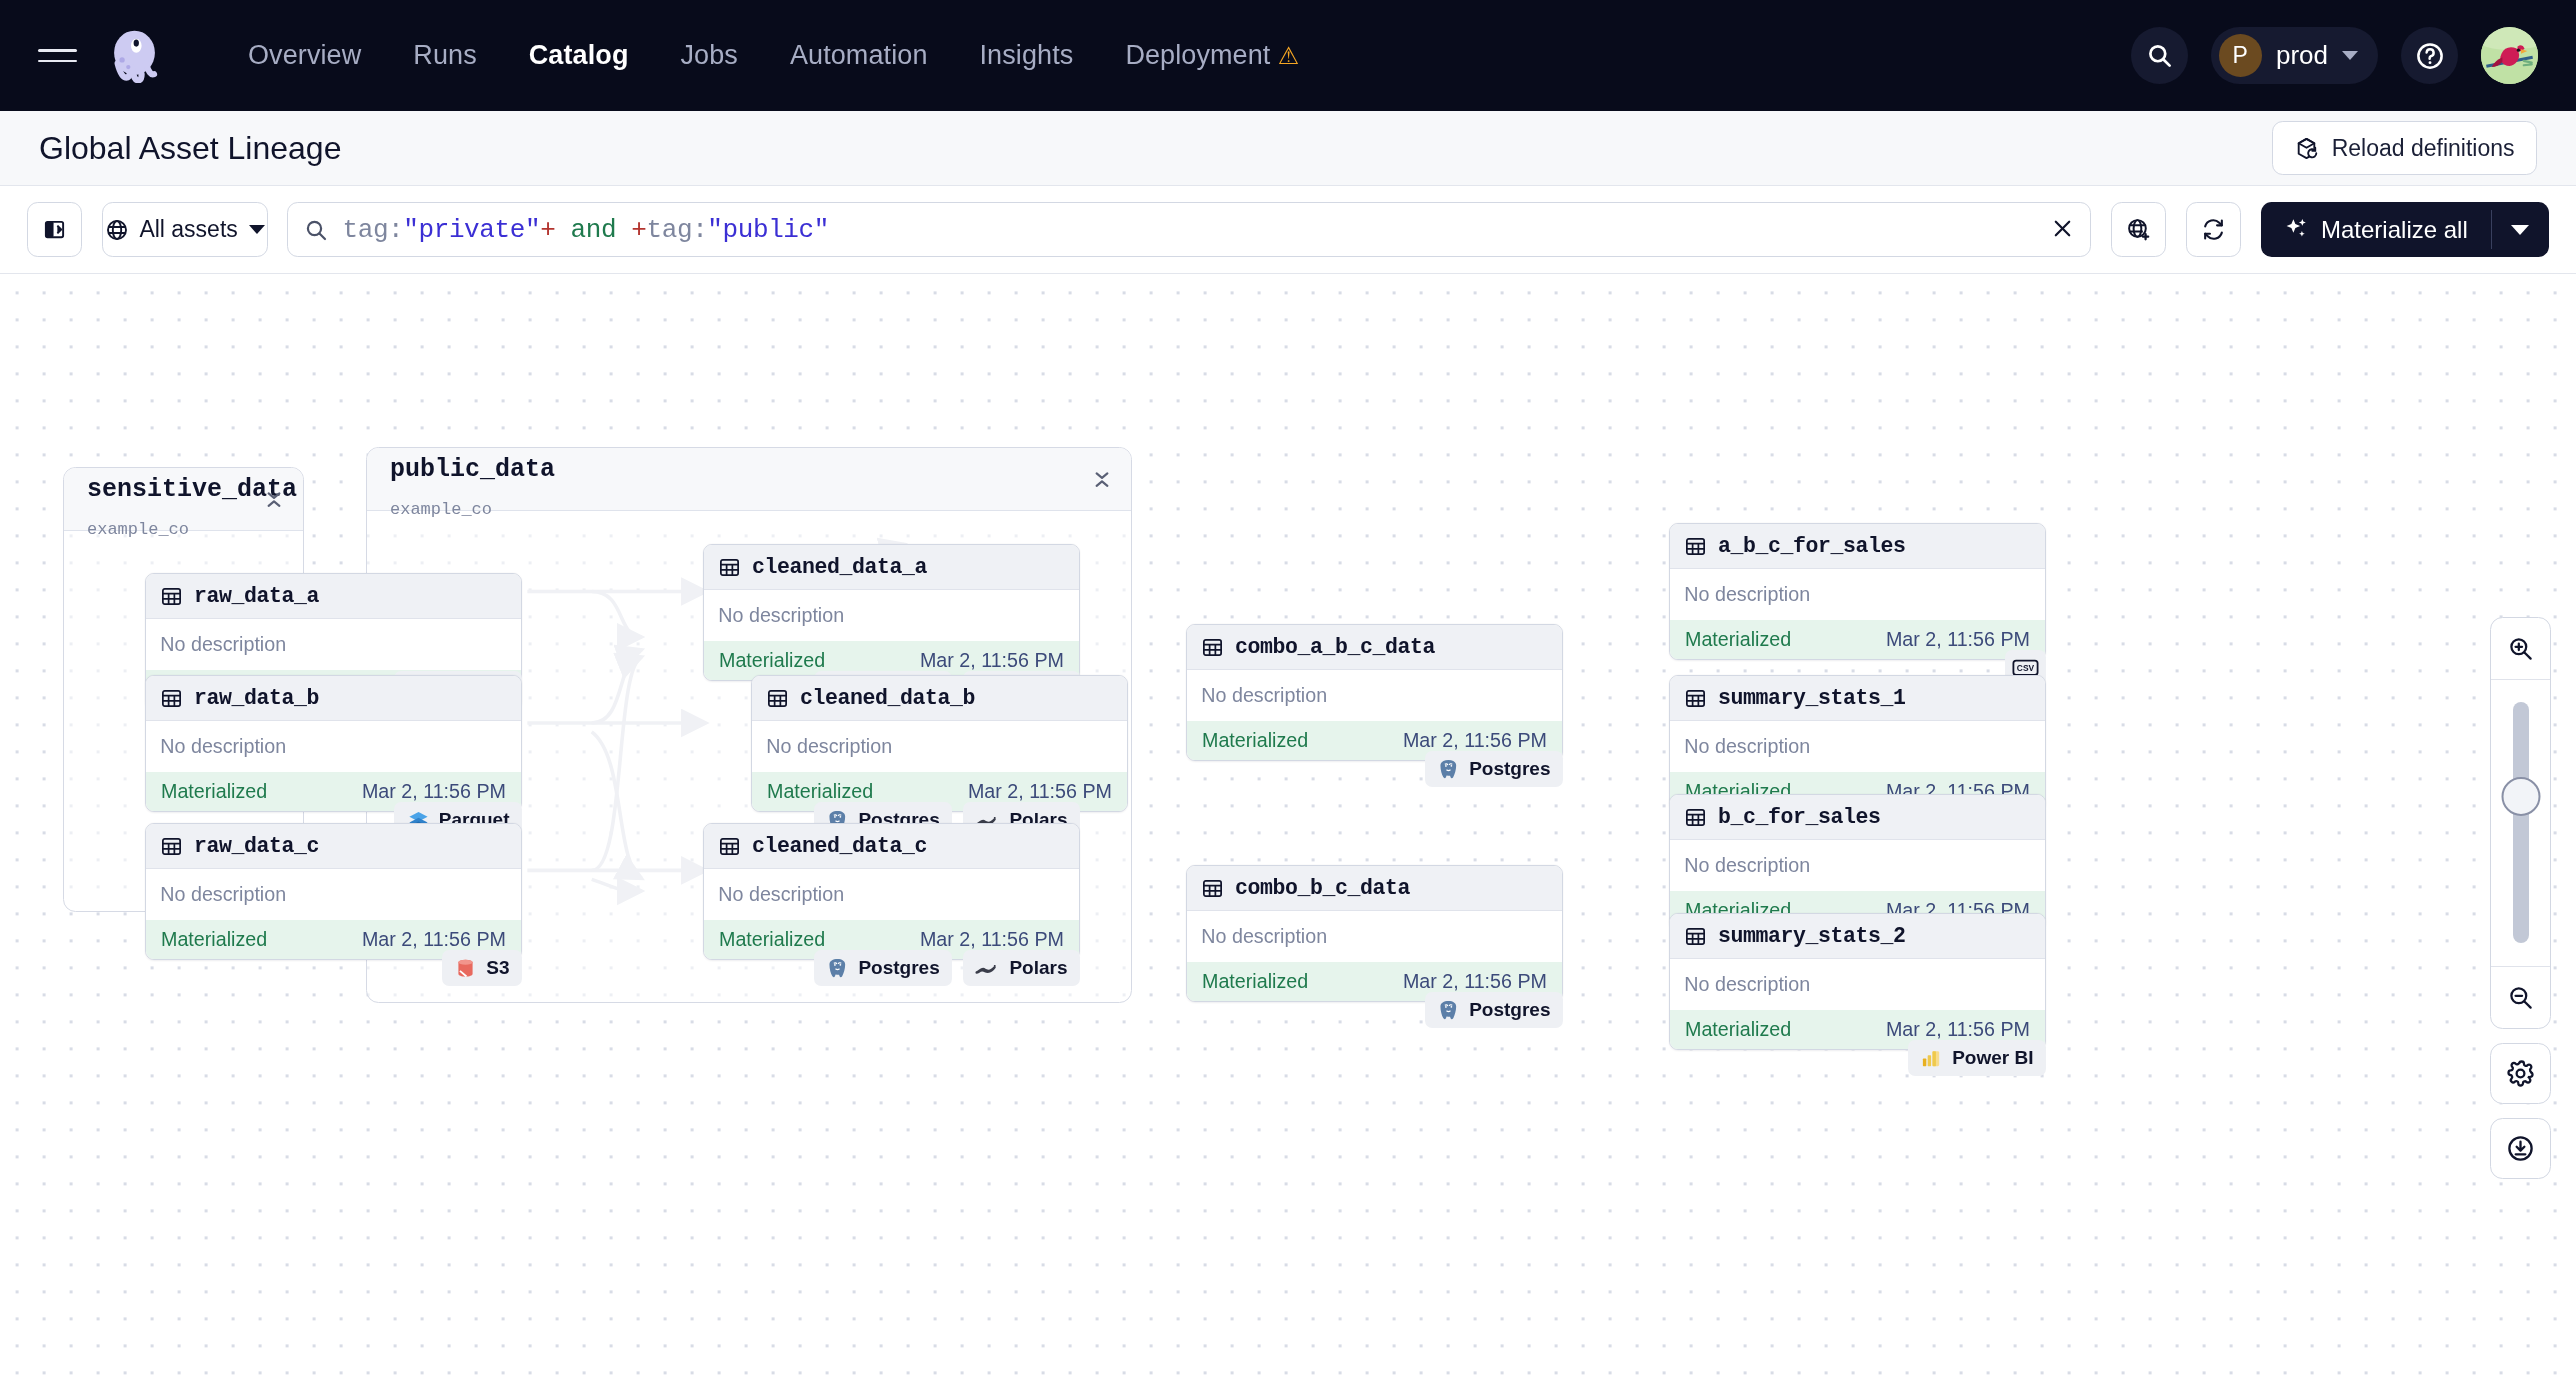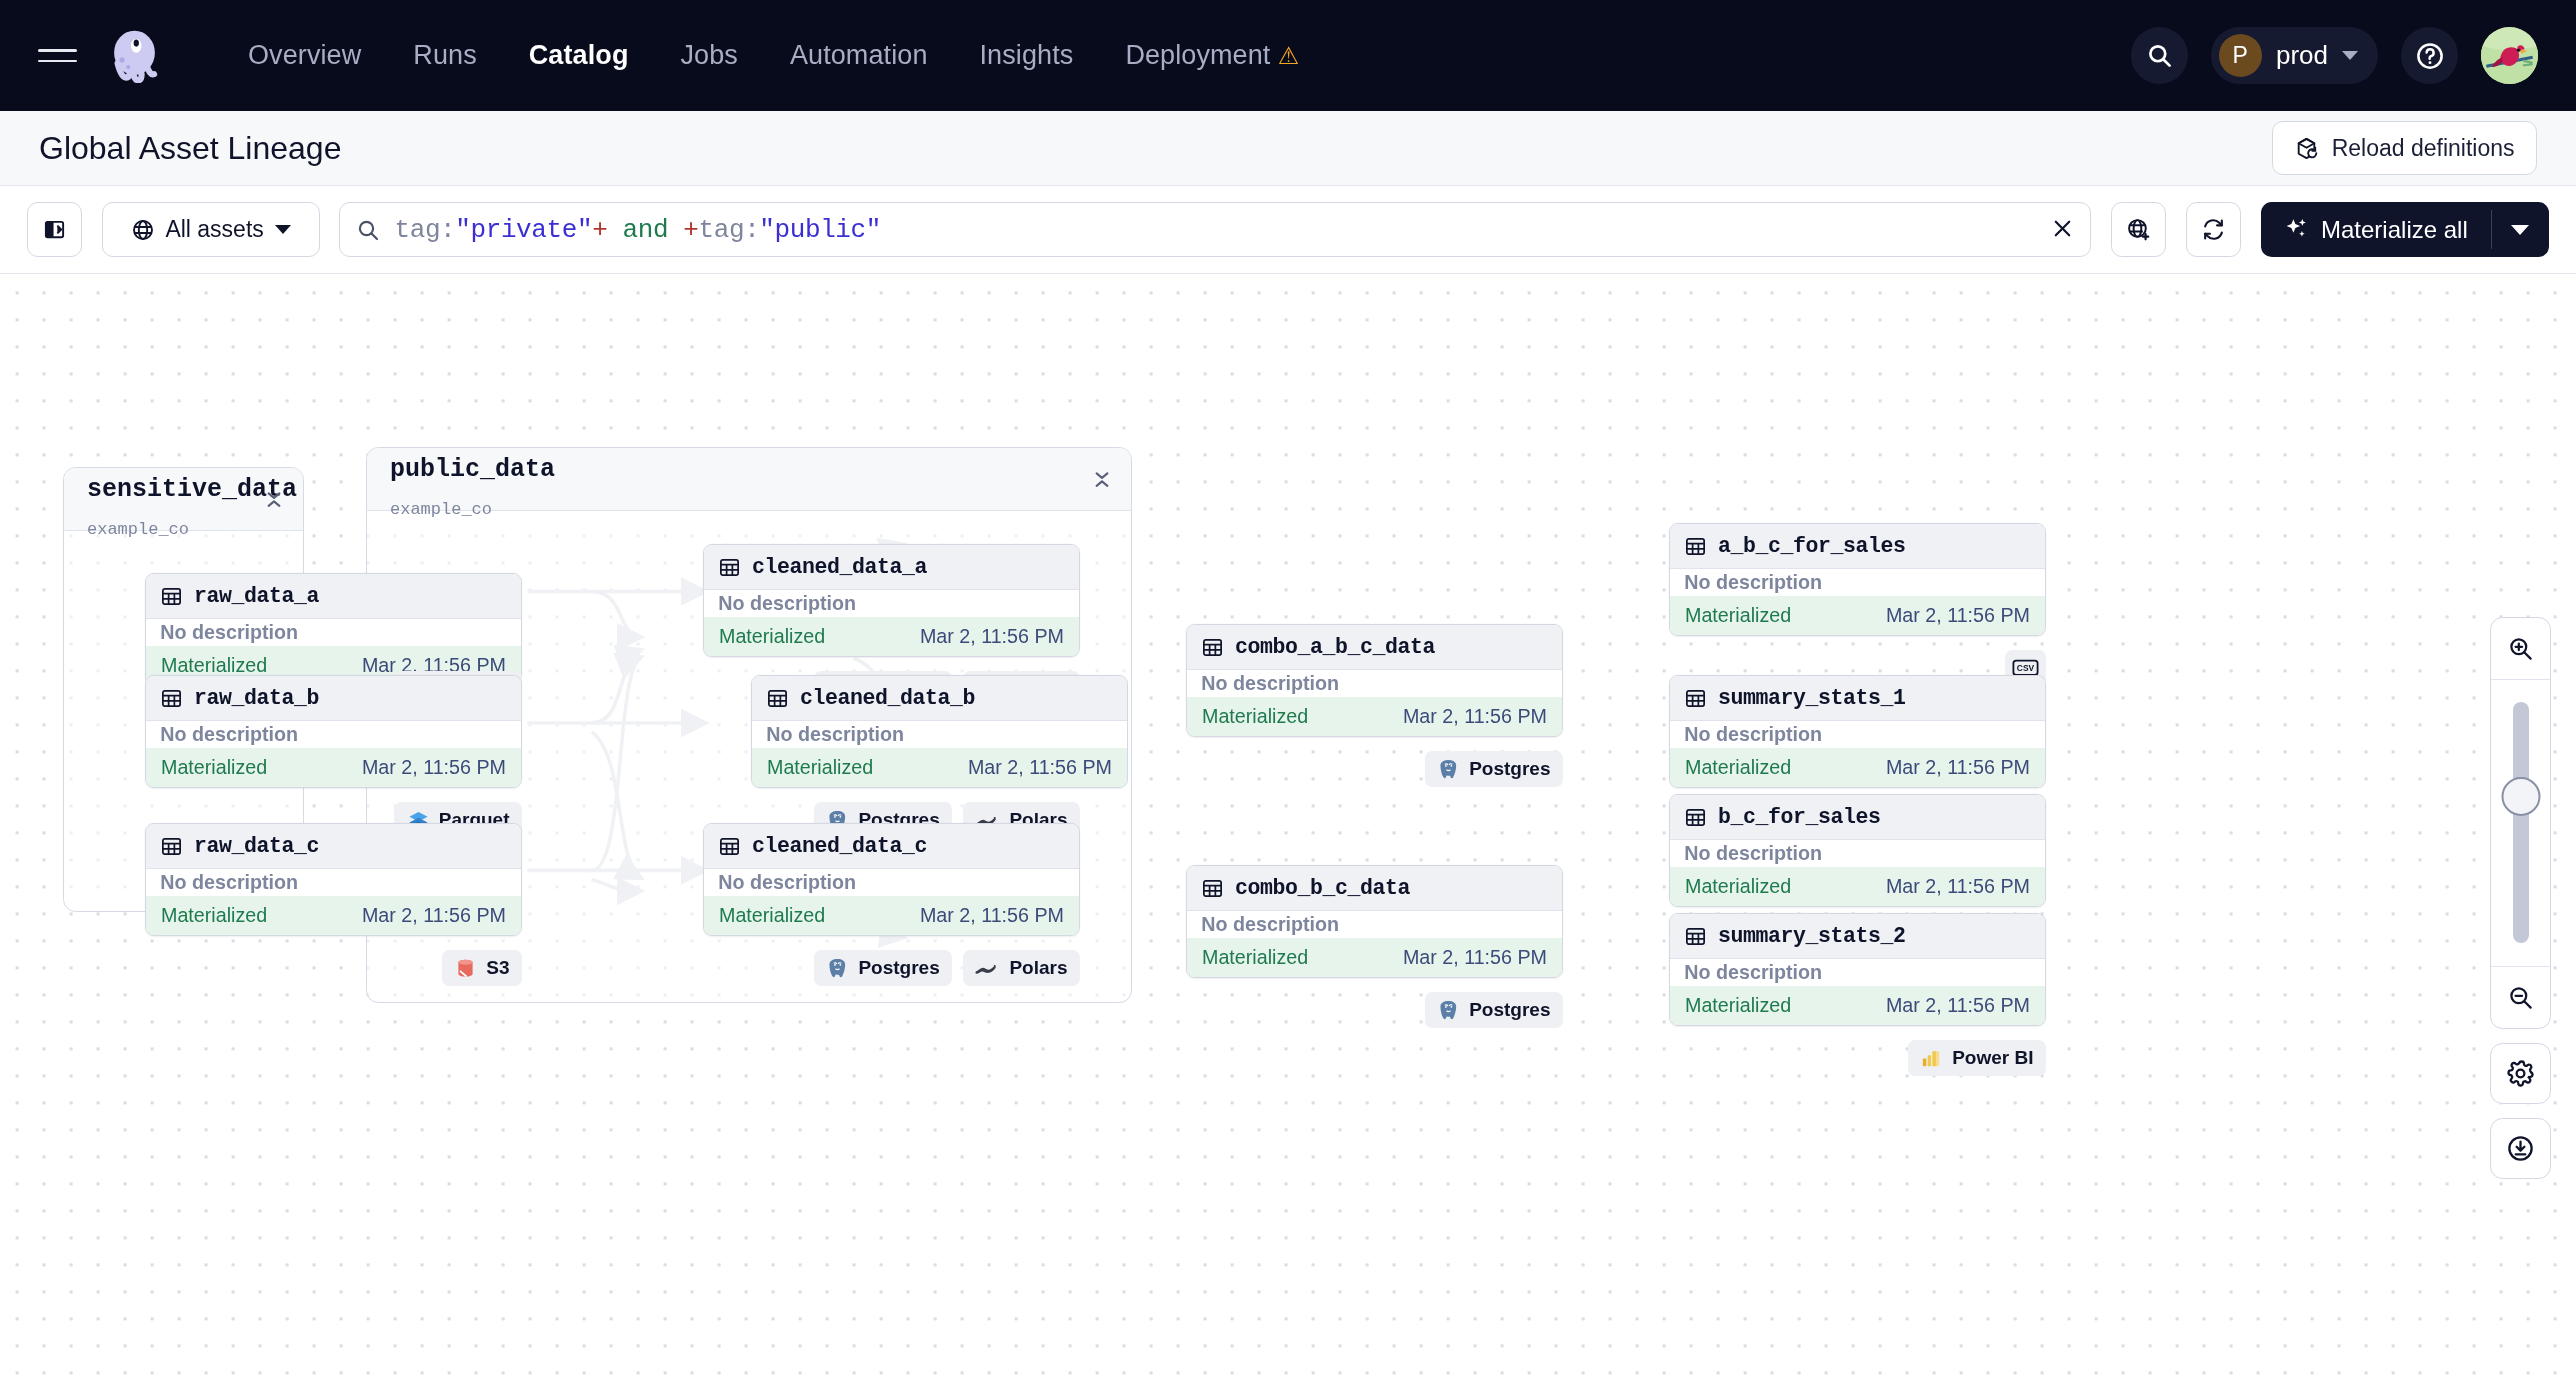--- a/index.html
+++ b/index.html
@@ -49,21 +49,21 @@
     font-size:23px; color:#1A1F36; cursor:pointer; }
 
   
   #toolbar {
     height: 88px; background:#FFFFFF; border-bottom:0.9px solid #E3E6ED;
     display:flex; align-items:center; padding: 0 27px; gap: 19.7px; position:relative; z-index:25;
   }
   .tb-sq { width:55px; height:55px; border:0.9px solid #D3D8E3; border-radius:10.7px; background:#fff;
     display:flex; align-items:center; justify-content:center; cursor:pointer; flex:none; }
   .tb-pill { height:55px; border:0.9px solid #D3D8E3; border-radius:10.7px; background:#fff;
-    display:flex; align-items:center; gap:10.7px; padding:0 28px; font-size:23px;
+    display:flex; align-items:center; gap:10.7px; padding:0 2px; font-size:23px;
     color:#10142B; cursor:pointer; flex:none; }
   .searchbox { flex:1; height:55px; border:0.9px solid #D3D8E3; border-radius:10.7px; background:#fff;
     display:flex; align-items:center; padding: 0 16px; gap:14.3px; min-width:0; }
   .searchbox .q { font-size:26px; letter-spacing:-0.4px; white-space:nowrap; overflow:hidden; }
   .tok-key  { color:#7E869E; }
   .tok-val  { color:#3B2FD4; }
   .tok-plus { color:#B3342E; }
   .tok-and  { color:#1F7A4D; }
   .clearx { margin-left:auto; cursor:pointer; padding-left:12.5px; flex:none; }
   .mat-btn { height:55px; background:#10142B; border-radius:10.7px; display:flex;
@@ -89,22 +89,22 @@
   .group-name { font-size:25px; font-weight:700; color:#10142B; line-height:1.05; }
   .group-sub { font-size:17px; color:#7E869E; margin-top:17px; }
   .group-collapse { position:absolute; right:19.7px; top:19.7px; cursor:pointer;
     font-size:19.7px; color:#5A6075; line-height:9px; }
 
   .node { position:absolute; width:377px; background:#fff; border:0.9px solid #D3D8E3;
     border-radius:9px; box-shadow:0 0.9px 1.8px rgba(16,20,43,.07); cursor:pointer; overflow:hidden; }
   .node-head { background:#EFF1F5; border-bottom:0.9px solid #E0E3EB; height:45px;
     display:flex; align-items:center; gap:10.7px; padding:0 14.3px; }
   .node-title { font-size:21.5px; font-weight:700; color:#10142B; letter-spacing:-0.4px; white-space:nowrap; }
-  .node-desc { height:27px; display:flex; align-items:center; padding:0 14.3px;
-    font-size:19.7px; color:#7E869E; background:#fff;font-weight:bold; }
+  .node-desc { height:51px; display:flex; align-items:center; padding:0 14.3px;
+    font-size:19.7px; color:#7E869E; background:#fff; }
   .node-status { height:39px; background:#E6F4EC; display:flex; align-items:center;
     padding:0 15px; font-size:19.7px; }
   .node-status .lbl { color:#1F7A4D; }
   .node-status .ts { margin-left:auto; color:#3C4A7A; }
 
   .tagrow { position:absolute; display:flex; gap:10.7px; justify-content:flex-end; }
   .tag { height:36px; background:#EEF0F4; border-radius:7.2px; display:flex; align-items:center;
     gap:9px; padding:0 12.5px; font-size:19px; font-weight:700; color:#10142B; cursor:pointer; }
   .tag.mini { padding:0 7.2px; }
 

